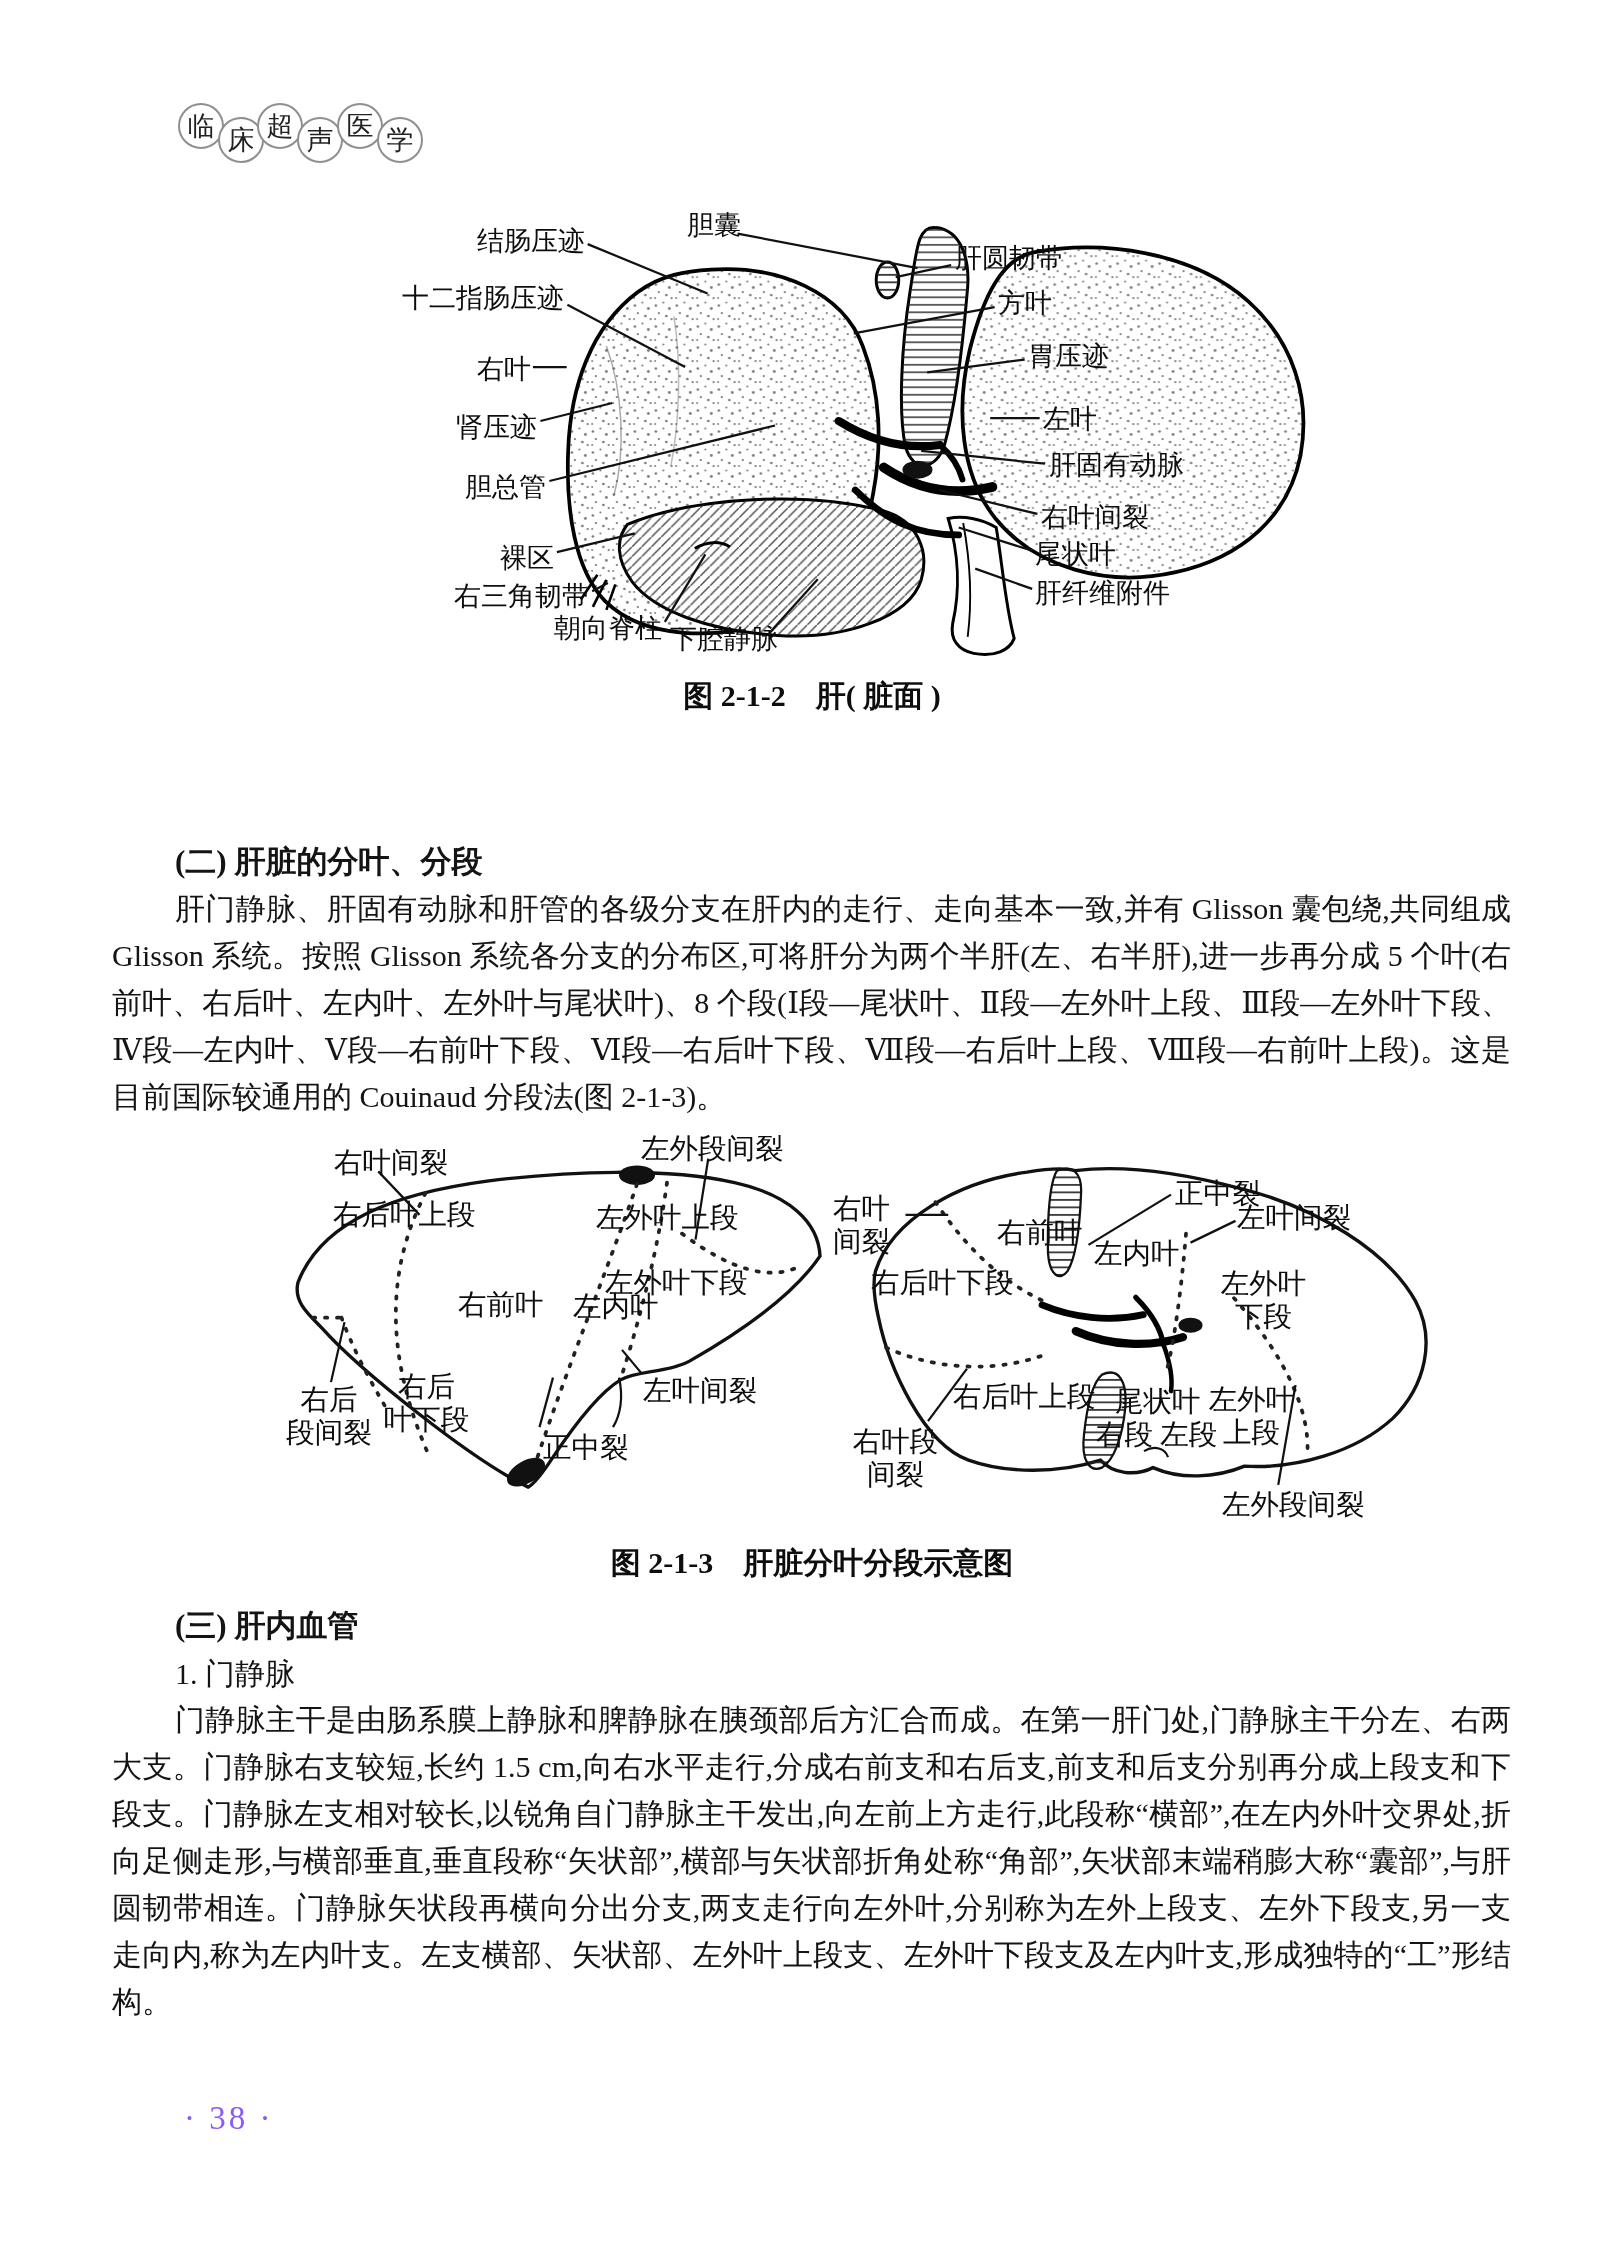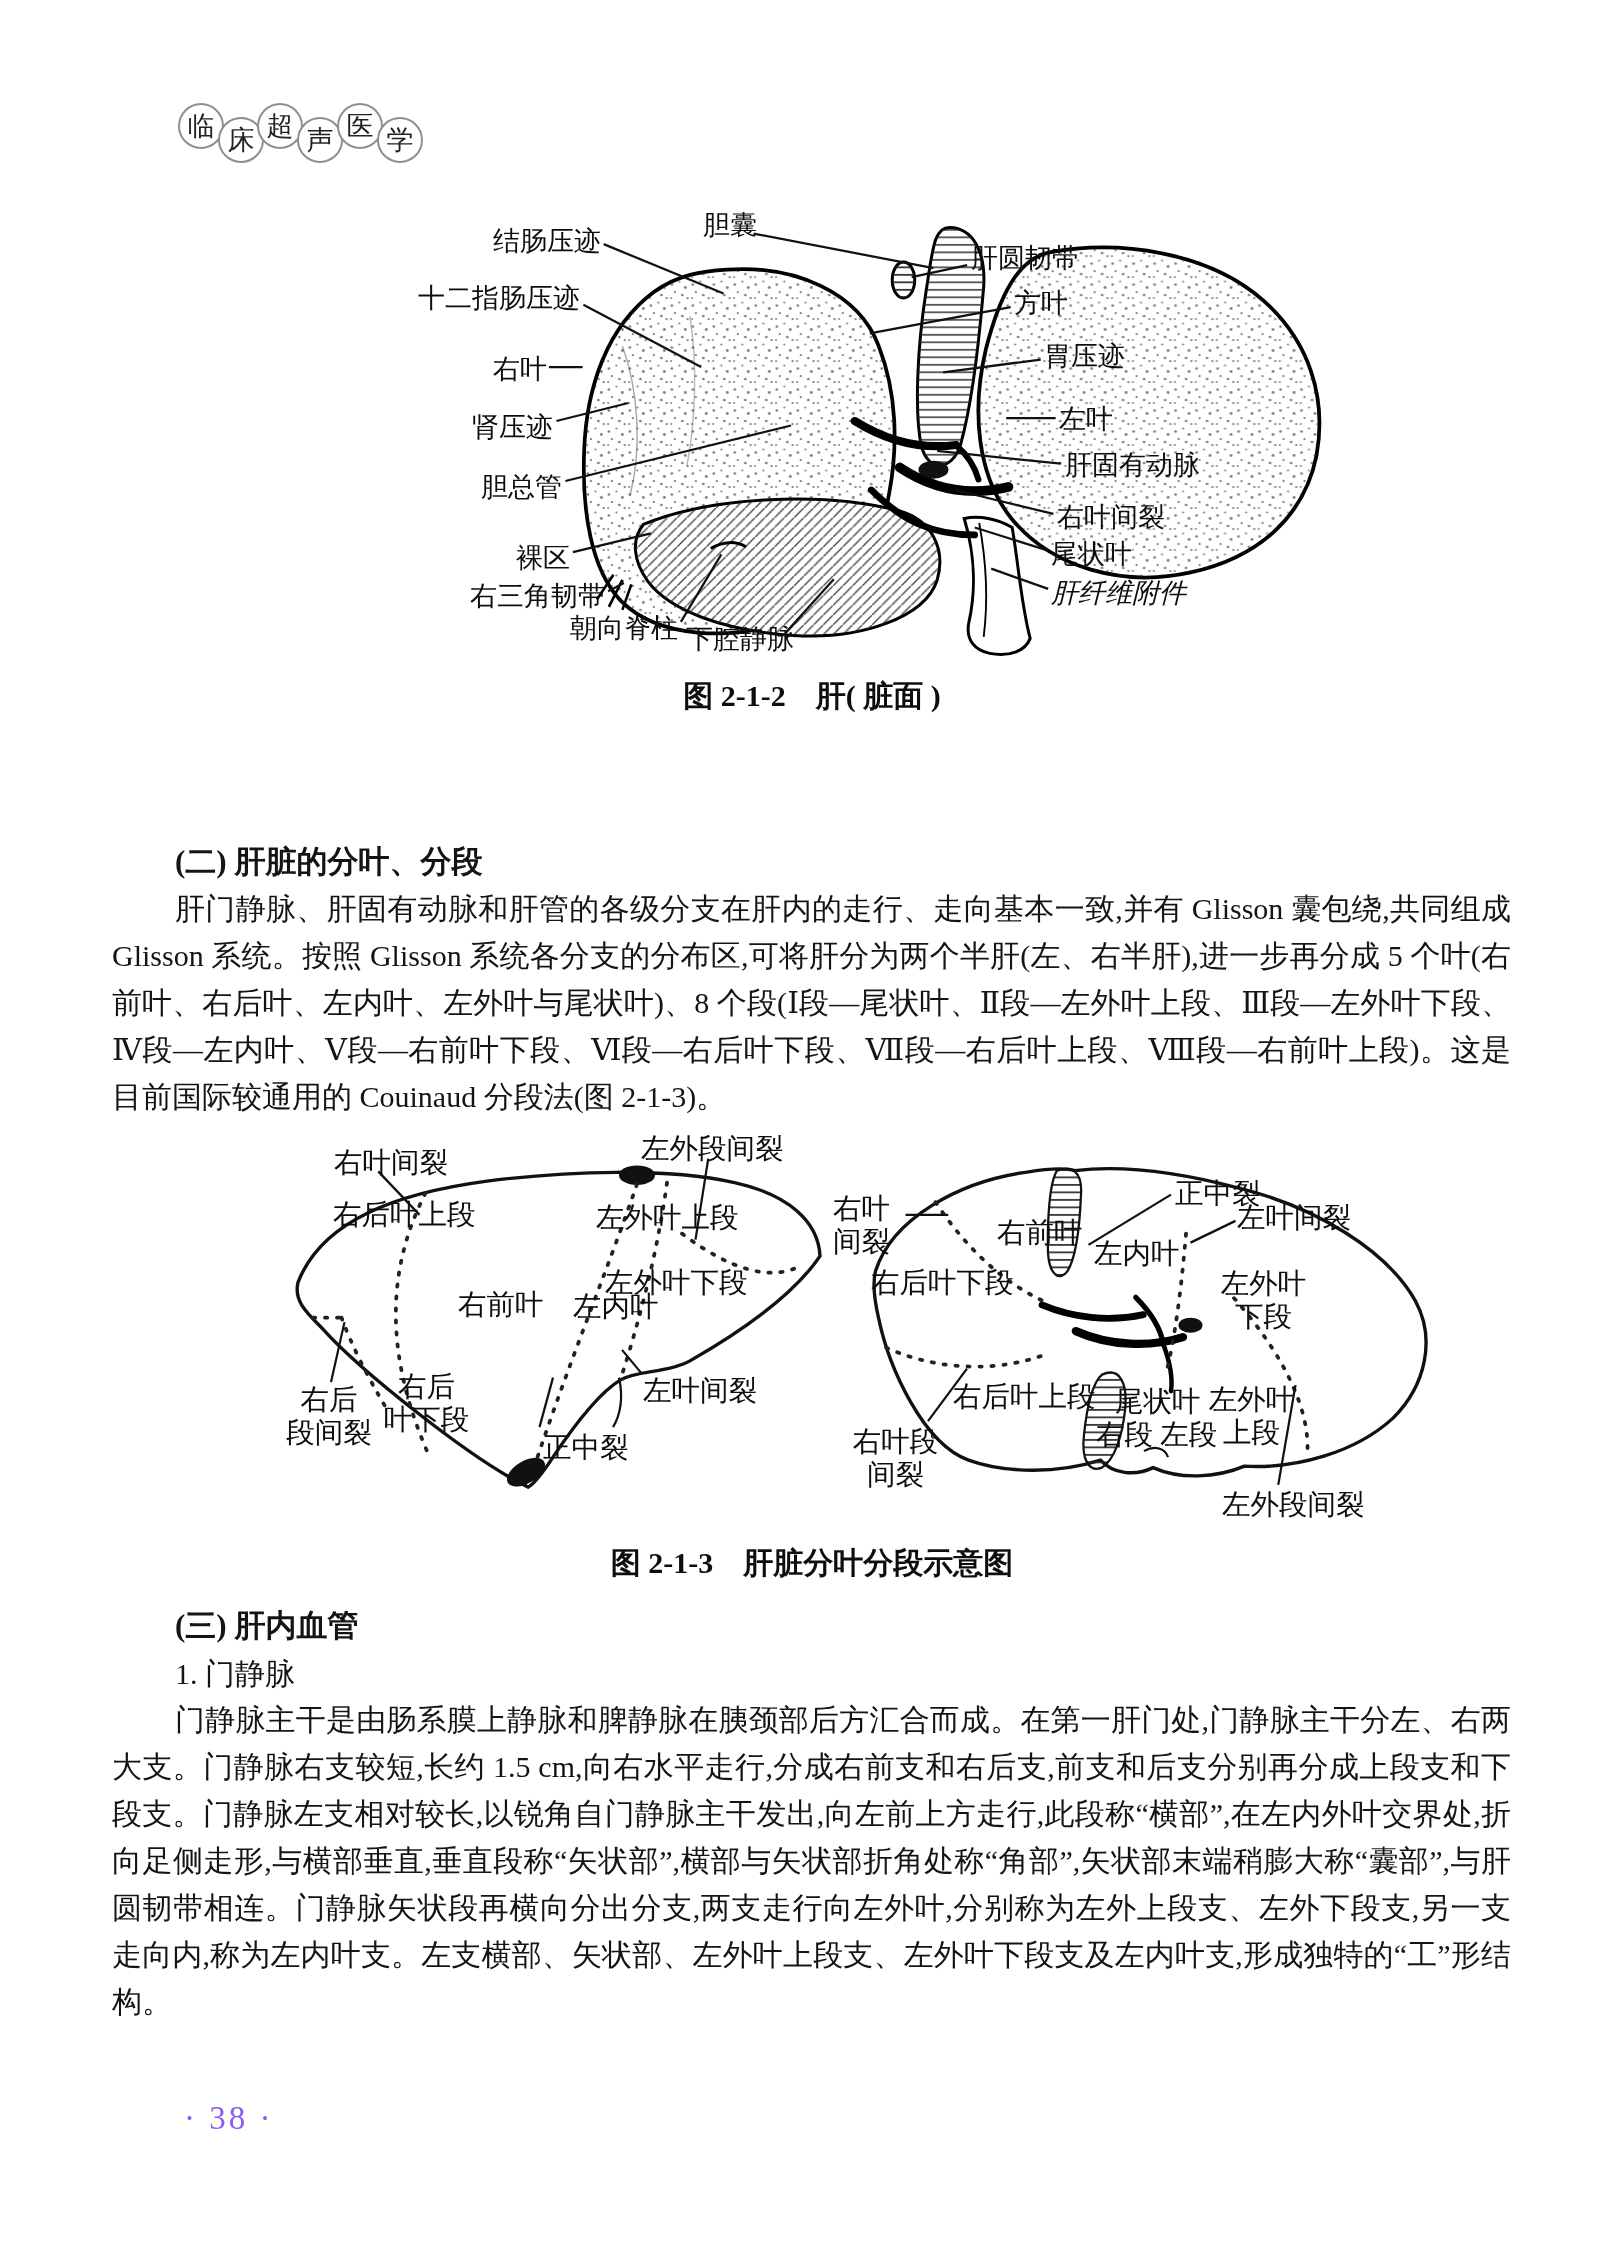--- a/index.html
+++ b/index.html
@@ -43,21 +43,21 @@
 
   <div class="logo">
     <span style="left:0px;top:0px">临</span>
     <span style="left:40px;top:13.5px">床</span>
     <span style="left:79px;top:0px">超</span>
     <span style="left:119px;top:13.5px">声</span>
     <span style="left:159px;top:0px">医</span>
     <span style="left:199px;top:13.5px">学</span>
   </div>
 
-  <div class="fig fig1" id="fig1" style="left:375px;top:196px;width:982px;height:480px">
+  <div class="fig fig1" id="fig1" style="left:359px;top:196px;width:982px;height:480px">
     <svg id="fig1svg" width="982" height="480" viewBox="0 0 1310 640">
       <defs>
         <pattern id="stip" width="28" height="28" patternUnits="userSpaceOnUse">
           <g fill="#222" opacity="0.6">
             <circle cx="4" cy="6" r="1.8"></circle>
               <circle cx="14" cy="2" r="1.4"></circle>
             <circle cx="22" cy="10" r="1.9"></circle>
               <circle cx="8" cy="16" r="1.5"></circle>
             <circle cx="18" cy="20" r="1.8"></circle>
               <circle cx="3" cy="24" r="1.3"></circle>
@@ -141,21 +141,21 @@
       <div class="fig-label" style="left: 118px; top: 158px;">右叶</div>
       <div class="fig-label" style="left: 669px; top: 145px;">胃压迹</div>
       <div class="fig-label" style="left: 97px; top: 216px;">肾压迹</div>
       <div class="fig-label" style="left: 684px; top: 208px;">左叶</div>
       <div class="fig-label" style="left: 690px; top: 254px;">肝固有动脉</div>
       <div class="fig-label" style="left: 106px; top: 276px;">胆总管</div>
       <div class="fig-label" style="left: 682px; top: 306px;">右叶间裂</div>
       <div class="fig-label" style="left: 141px; top: 347px;">裸区</div>
       <div class="fig-label" style="left: 676px; top: 343px;">尾状叶</div>
       <div class="fig-label" style="left: 95px; top: 385px;">右三角韧带</div>
-      <div class="fig-label" style="left: 676px; top: 382px; font-style: italic;">肝纤维附件</div>
+      <div class="fig-label" style="left: 676px; top: 382px;">肝纤维附件</div>
       <div class="fig-label" style="left: 195px; top: 417px;">朝向脊柱</div>
       <div class="fig-label" style="left: 311px; top: 428px;">下腔静脉</div>
     </div>
 
   <div class="caption" style="top:676px">图 2-1-2　肝( 脏面 )</div>
 
   <div class="tb h2" style="top:838px;text-indent:63px">(二) 肝脏的分叶、分段</div>
   <div class="tb indent" style="top:885px">肝门静脉、肝固有动脉和肝管的各级分支在肝内的走行、走向基本一致,并有 Glisson 囊包绕,共同组成 Glisson 系统。按照 Glisson 系统各分支的分布区,可将肝分为两个半肝(左、右半肝),进一步再分成 5 个叶(右前叶、右后叶、左内叶、左外叶与尾状叶)、8 个段(Ⅰ段—尾状叶、Ⅱ段—左外叶上段、Ⅲ段—左外叶下段、Ⅳ段—左内叶、Ⅴ段—右前叶下段、Ⅵ段—右后叶下段、Ⅶ段—右后叶上段、Ⅷ段—右前叶上段)。这是目前国际较通用的 Couinaud 分段法(图 2-1-3)。</div>
 
   <div class="fig fig2" id="fig2" style="left:247px;top:1121px;width:1185px;height:409px">

